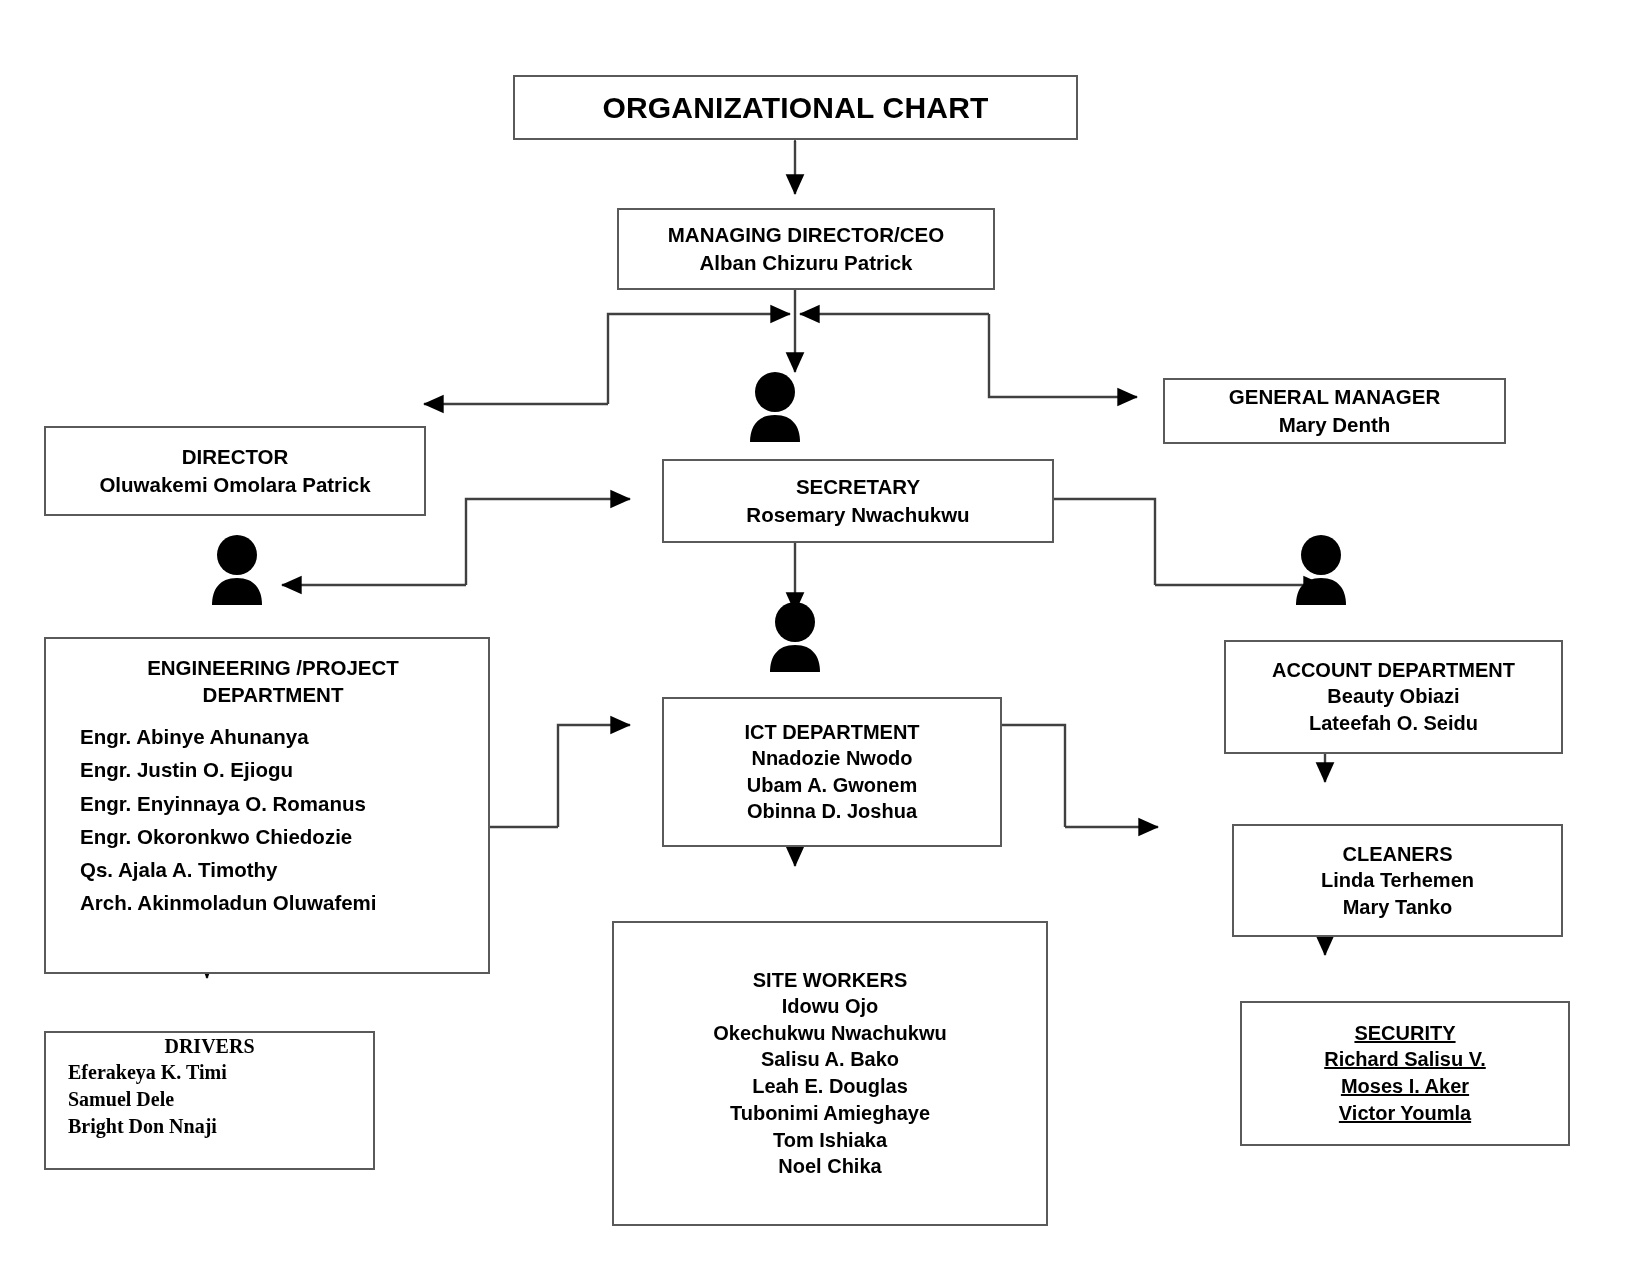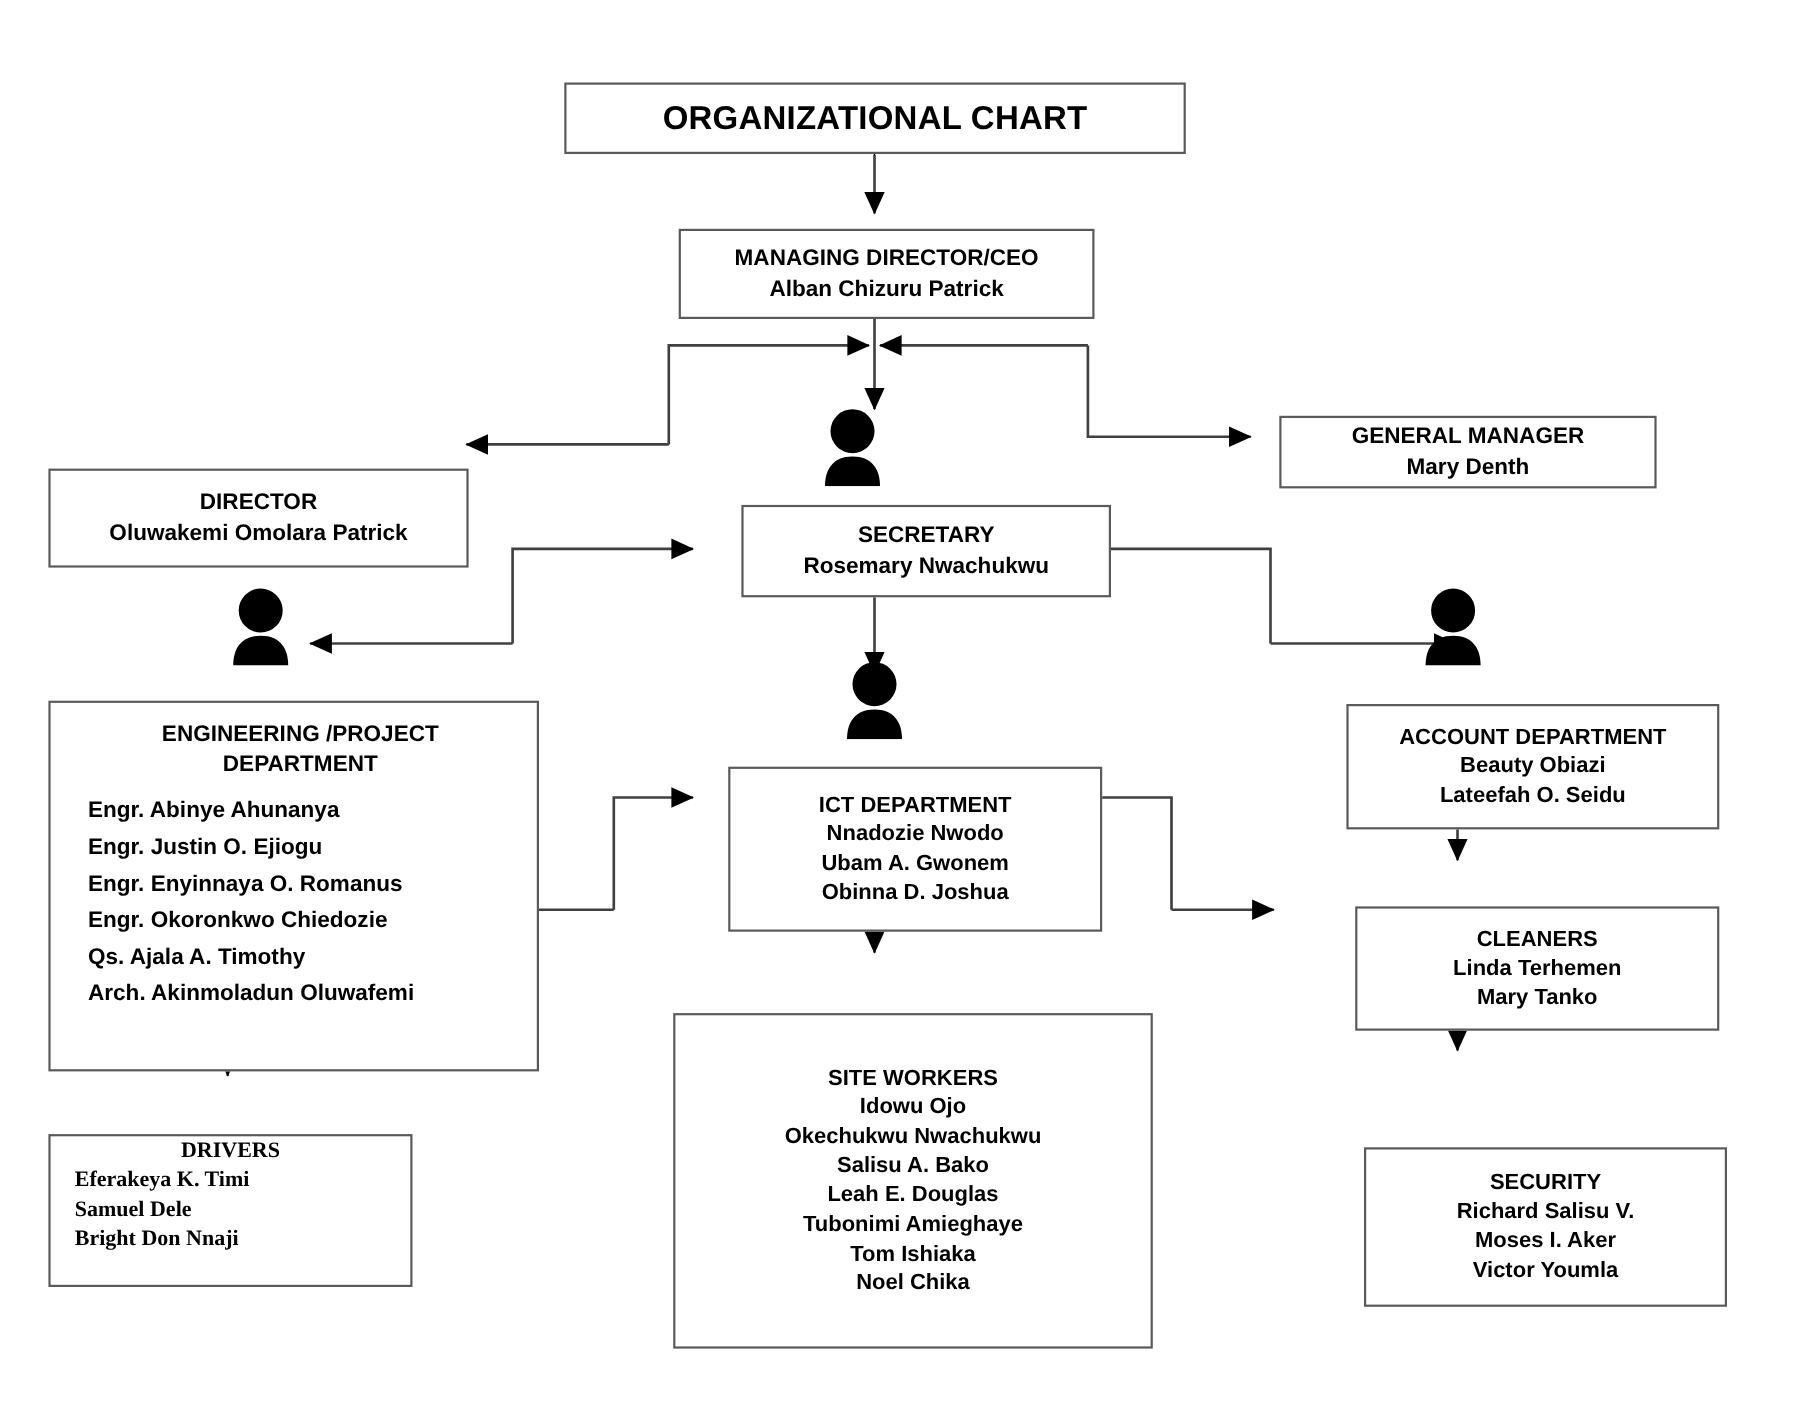--- a/index.html
+++ b/index.html
@@ -156,21 +156,21 @@
   <div class="box lvl-box" style="left:44px; top:388px; width:382px; height:90px;margin-top:38px;">
     <div class="ttl">DIRECTOR</div>
     <div class="nm">Oluwakemi Omolara Patrick</div>
   </div>
 
   <div class="box lvl-box" style="left:1163px; top:378px; width:343px; height:66px;">
     <div class="ttl">GENERAL MANAGER</div>
     <div class="nm">Mary Denth</div>
   </div>
 
-  <div class="box lvl-box" style="left:662px; top:459px; width:336px; height:84px;margin-left:12px;">
+  <div class="box lvl-box" style="left:662px; top:459px; width:392px; height:84px;">
     <div class="ttl">SECRETARY</div>
     <div class="nm">Rosemary Nwachukwu</div>
   </div>
 
   <div class="box dept-box eng-box left-names" style="left:44px; top:637px; width:446px; height:337px; justify-content:flex-start; padding-top:16px;padding-left:12px;">
     <div class="ttl">ENGINEERING /PROJECT</div>
     <div class="ttl">DEPARTMENT</div>
     <div class="names-gap"></div>
     <div class="nm">Engr. Abinye Ahunanya</div>
     <div class="nm">Engr. Justin O. Ejiogu</div>
@@ -210,20 +210,20 @@
     <div class="nm">Beauty Obiazi</div>
     <div class="nm">Lateefah O. Seidu</div>
   </div>
 
   <div class="box dept-box" style="left:1232px; top:824px; width:331px; height:113px;">
     <div class="ttl">CLEANERS</div>
     <div class="nm">Linda Terhemen</div>
     <div class="nm">Mary Tanko</div>
   </div>
 
-  <div class="box dept-box" style="left:1240px; top:1043px; width:330px; height:145px;">
+  <div class="box dept-box" style="left:1240px; top:1001px; width:330px; height:145px;text-decoration:underline;">
     <div class="ttl">SECURITY</div>
     <div class="nm">Richard Salisu V.</div>
     <div class="nm">Moses I. Aker</div>
     <div class="nm">Victor Youmla</div>
   </div>
 
 </div>
 
 </body></html>

